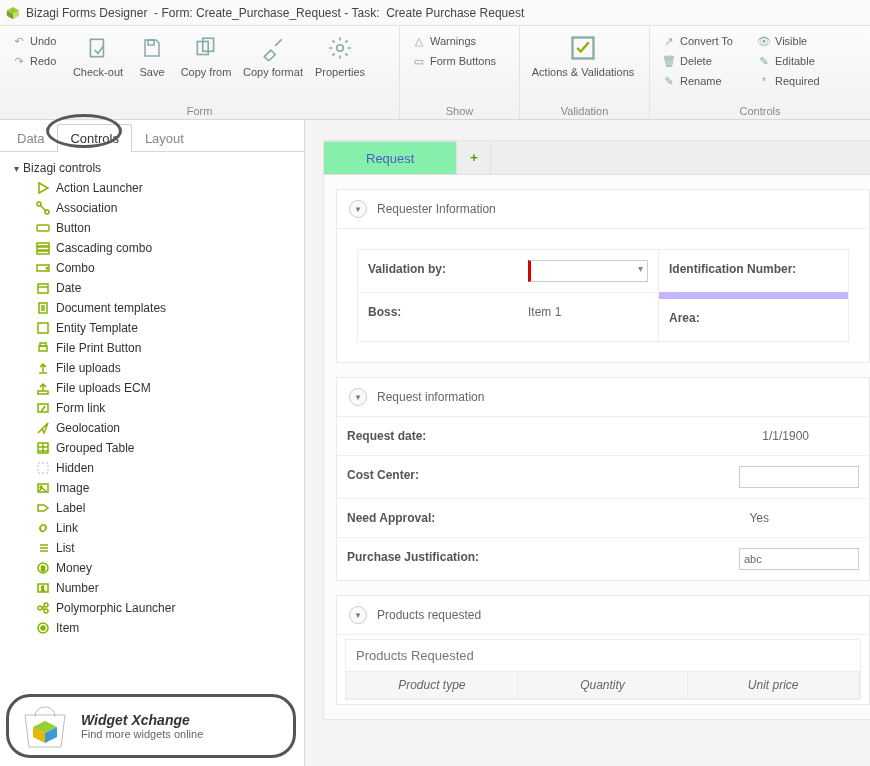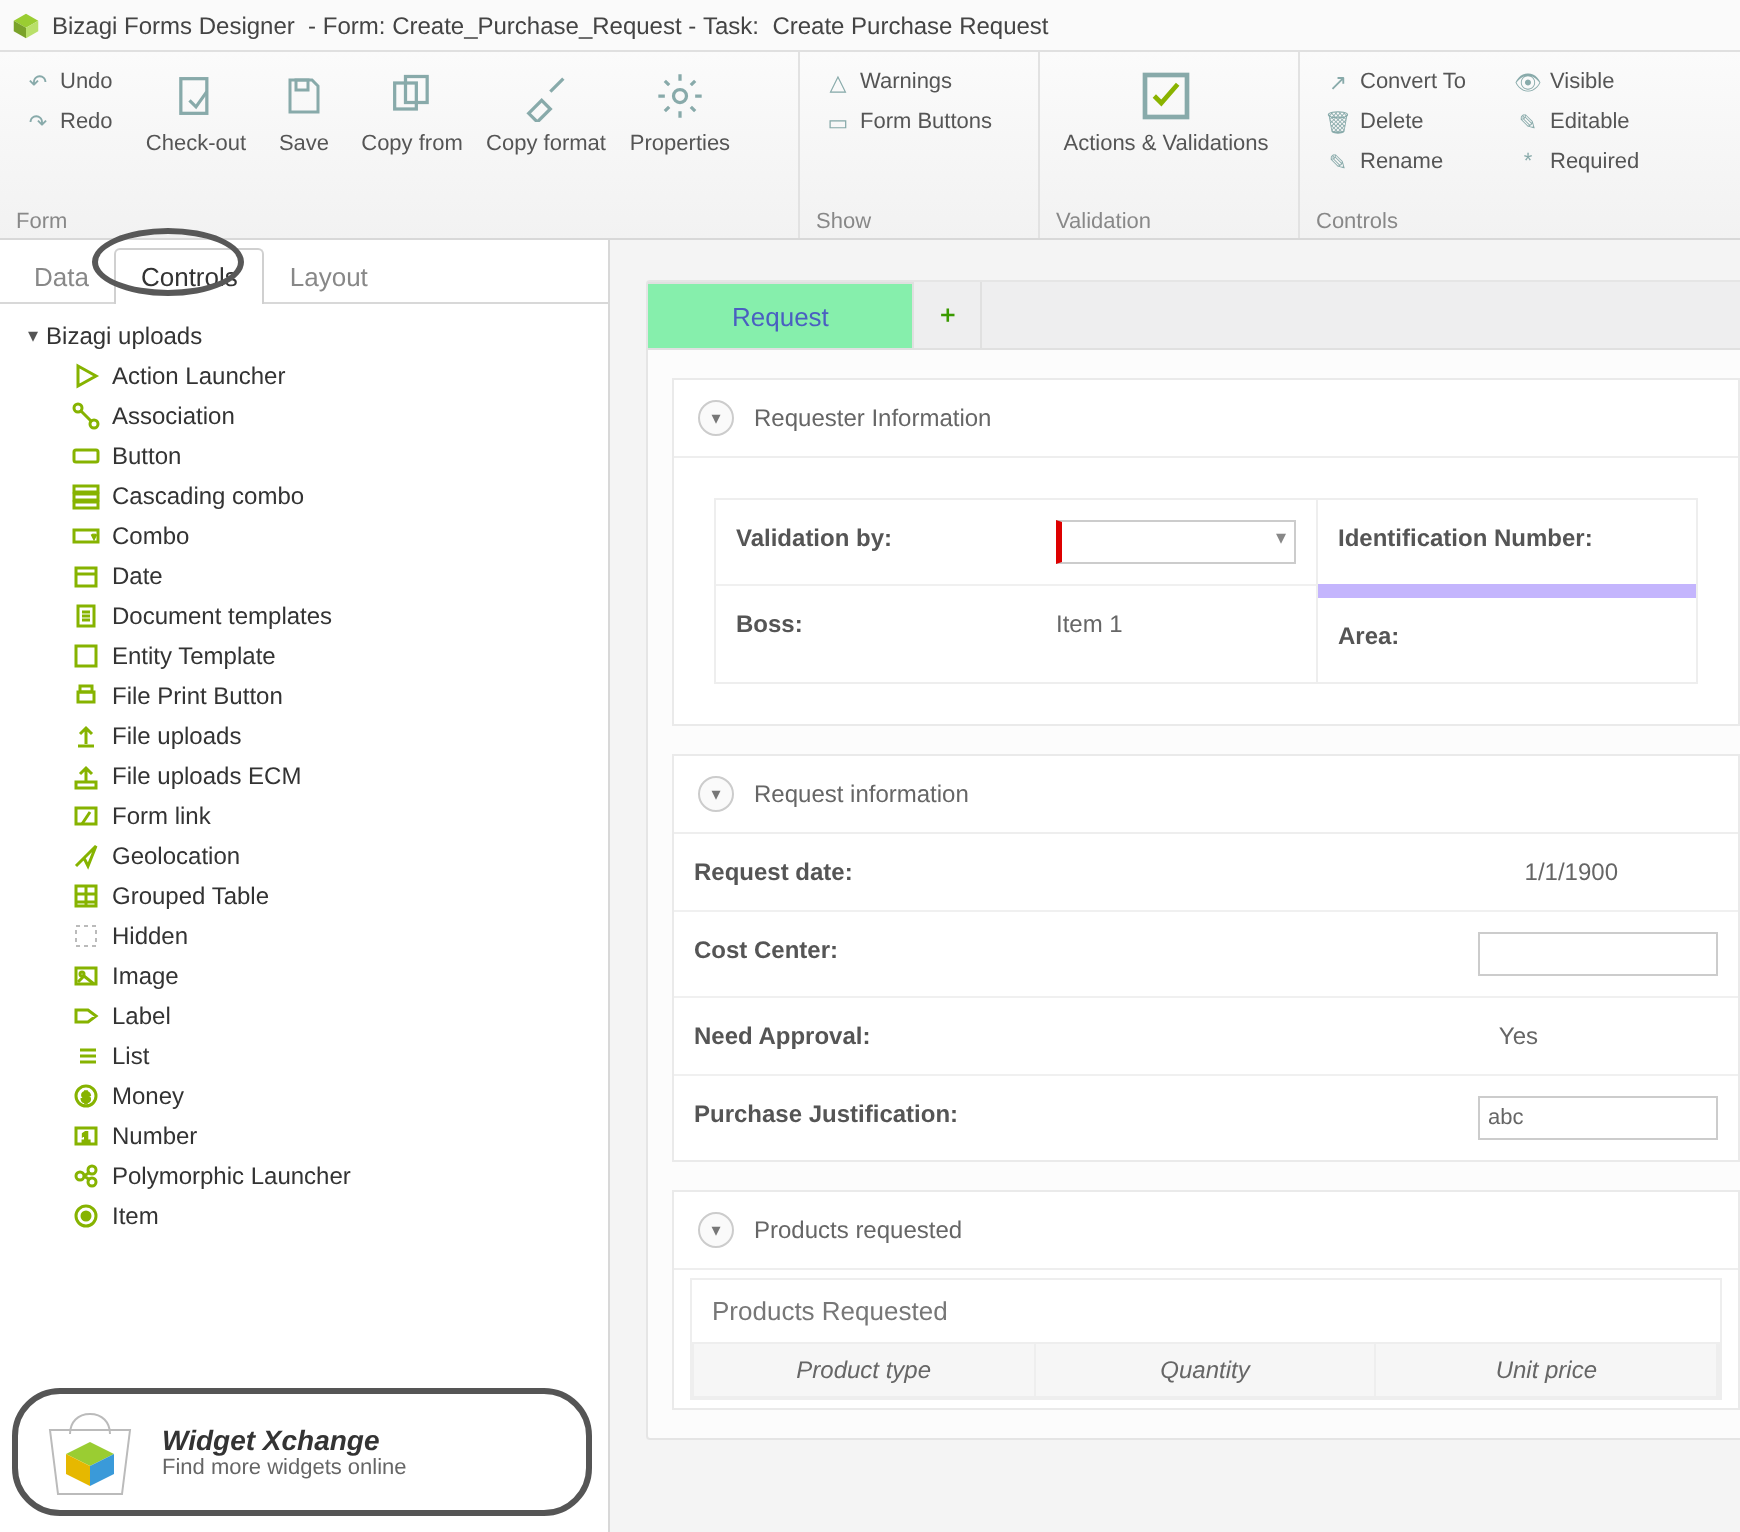--- a/index.html
+++ b/index.html
@@ -12,21 +12,21 @@
 
 
 .ribbon { background: linear-gradient(#fbfbfb,#f2f2f2); border-bottom: 1px solid #d8d8d8; height: 94px; display: flex; }
 .rgroup { border-right: 1px solid #e2e2e2; padding: 4px 8px 2px 8px; display: flex; flex-direction: column; justify-content: space-between; }
 .rgroup-body { display: flex; align-items: flex-start; gap: 2px; }
 .rbtn-large { width: 60px; display: flex; flex-direction: column; align-items: center; gap: 4px; padding: 4px 2px; cursor: pointer; }
 .rbtn-large .ic { width: 28px; height: 28px; display: flex; align-items: center; justify-content: center; }
 .rbtn-large .lbl { font-size: 11px; text-align: center; color: #555; line-height: 1.1; }
 .rbtn-small { display: flex; align-items: center; gap: 4px; padding: 2px 4px; cursor: pointer; font-size: 11px; color: #555; }
 .rbtn-small .ic { width: 14px; height: 14px; display:flex; align-items:center; justify-content:center; color:#8aa; }
-.rgroup-label { font-size: 11px; color: #888; }
+.rgroup-label { text-align: center; font-size: 11px; color: #888; }
 .stack { display: flex; flex-direction: column; gap: 2px; padding-top:2px; }
 
 
 .main { display: flex; height: calc(766px - 26px - 94px); }
 
 
 .left { width: 305px; border-right: 1px solid #d8d8d8; display: flex; flex-direction: column; position: relative; background:#fff;}
 .tabs { display: flex; border-bottom: 1px solid #d8d8d8; height: 32px; align-items:flex-end; padding-left:4px;}
 .tab { padding: 6px 12px; font-size: 13px; color: #888; cursor: pointer; border:1px solid transparent; border-bottom:none; margin-bottom:-1px;}
 .tab.active { background: #fff; border-color:#d0d0d0; color:#333; border-radius:3px 3px 0 0;}
@@ -222,21 +222,21 @@
   <div class="left">
     <div class="tabs" style="position:relative;">
       <div class="tab">Data</div>
       <div class="tab active">Controls</div>
       <div class="tab">Layout</div>
       <div class="tab-circle"></div>
     </div>
     <div class="tree">
       <div class="tree-root">
           <span class="arw">▾</span>
-          <span>Bizagi uploads</span>
+          <span>Bizagi controls</span>
         </div>
       <div id="tree-items">
           <div class="tree-item">
             <span class="ic">
               <svg width="14" height="14" viewBox="0 0 14 14">
                 <polygon points="3,2 12,7 3,12" fill="none" stroke="#86b300" stroke-width="1.5"></polygon>
               </svg>
             </span>
             <span>Action Launcher</span>
           </div>
@@ -373,20 +373,28 @@
             </span>
             <span>Image</span>
           </div>
           <div class="tree-item">
             <span class="ic">
               <svg width="14" height="14" viewBox="0 0 14 14" stroke="#86b300" fill="none" stroke-width="1.5">
                 <path d="M2 4h6l4 3-4 3H2z"></path>
               </svg>
             </span>
             <span>Label</span>
+          </div>
+          <div class="tree-item">
+            <span class="ic">
+              <svg width="14" height="14" viewBox="0 0 14 14" stroke="#86b300" fill="none" stroke-width="1.5">
+                <path d="M5 9a3 3 0 010-4l1-1a3 3 0 014 4M9 5a3 3 0 010 4l-1 1a3 3 0 01-4-4"></path>
+              </svg>
+            </span>
+            <span>Link</span>
           </div>
           <div class="tree-item">
             <span class="ic">
               <svg width="14" height="14" viewBox="0 0 14 14" stroke="#86b300" fill="none" stroke-width="1.5">
                 <path d="M4 4h8M4 7h8M4 10h8M2 4h0M2 7h0M2 10h0"></path>
               </svg>
             </span>
             <span>List</span>
           </div>
           <div class="tree-item">

